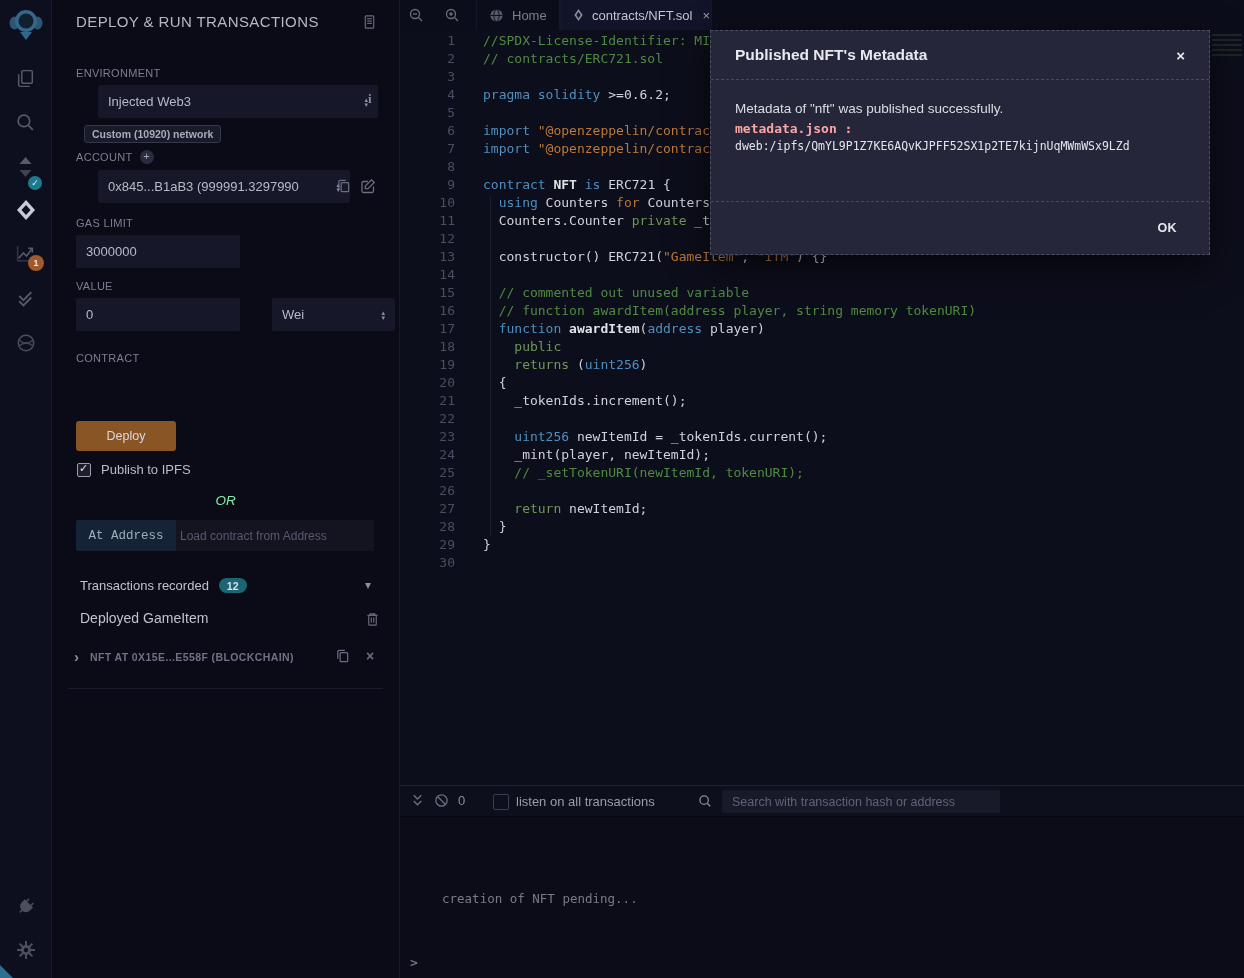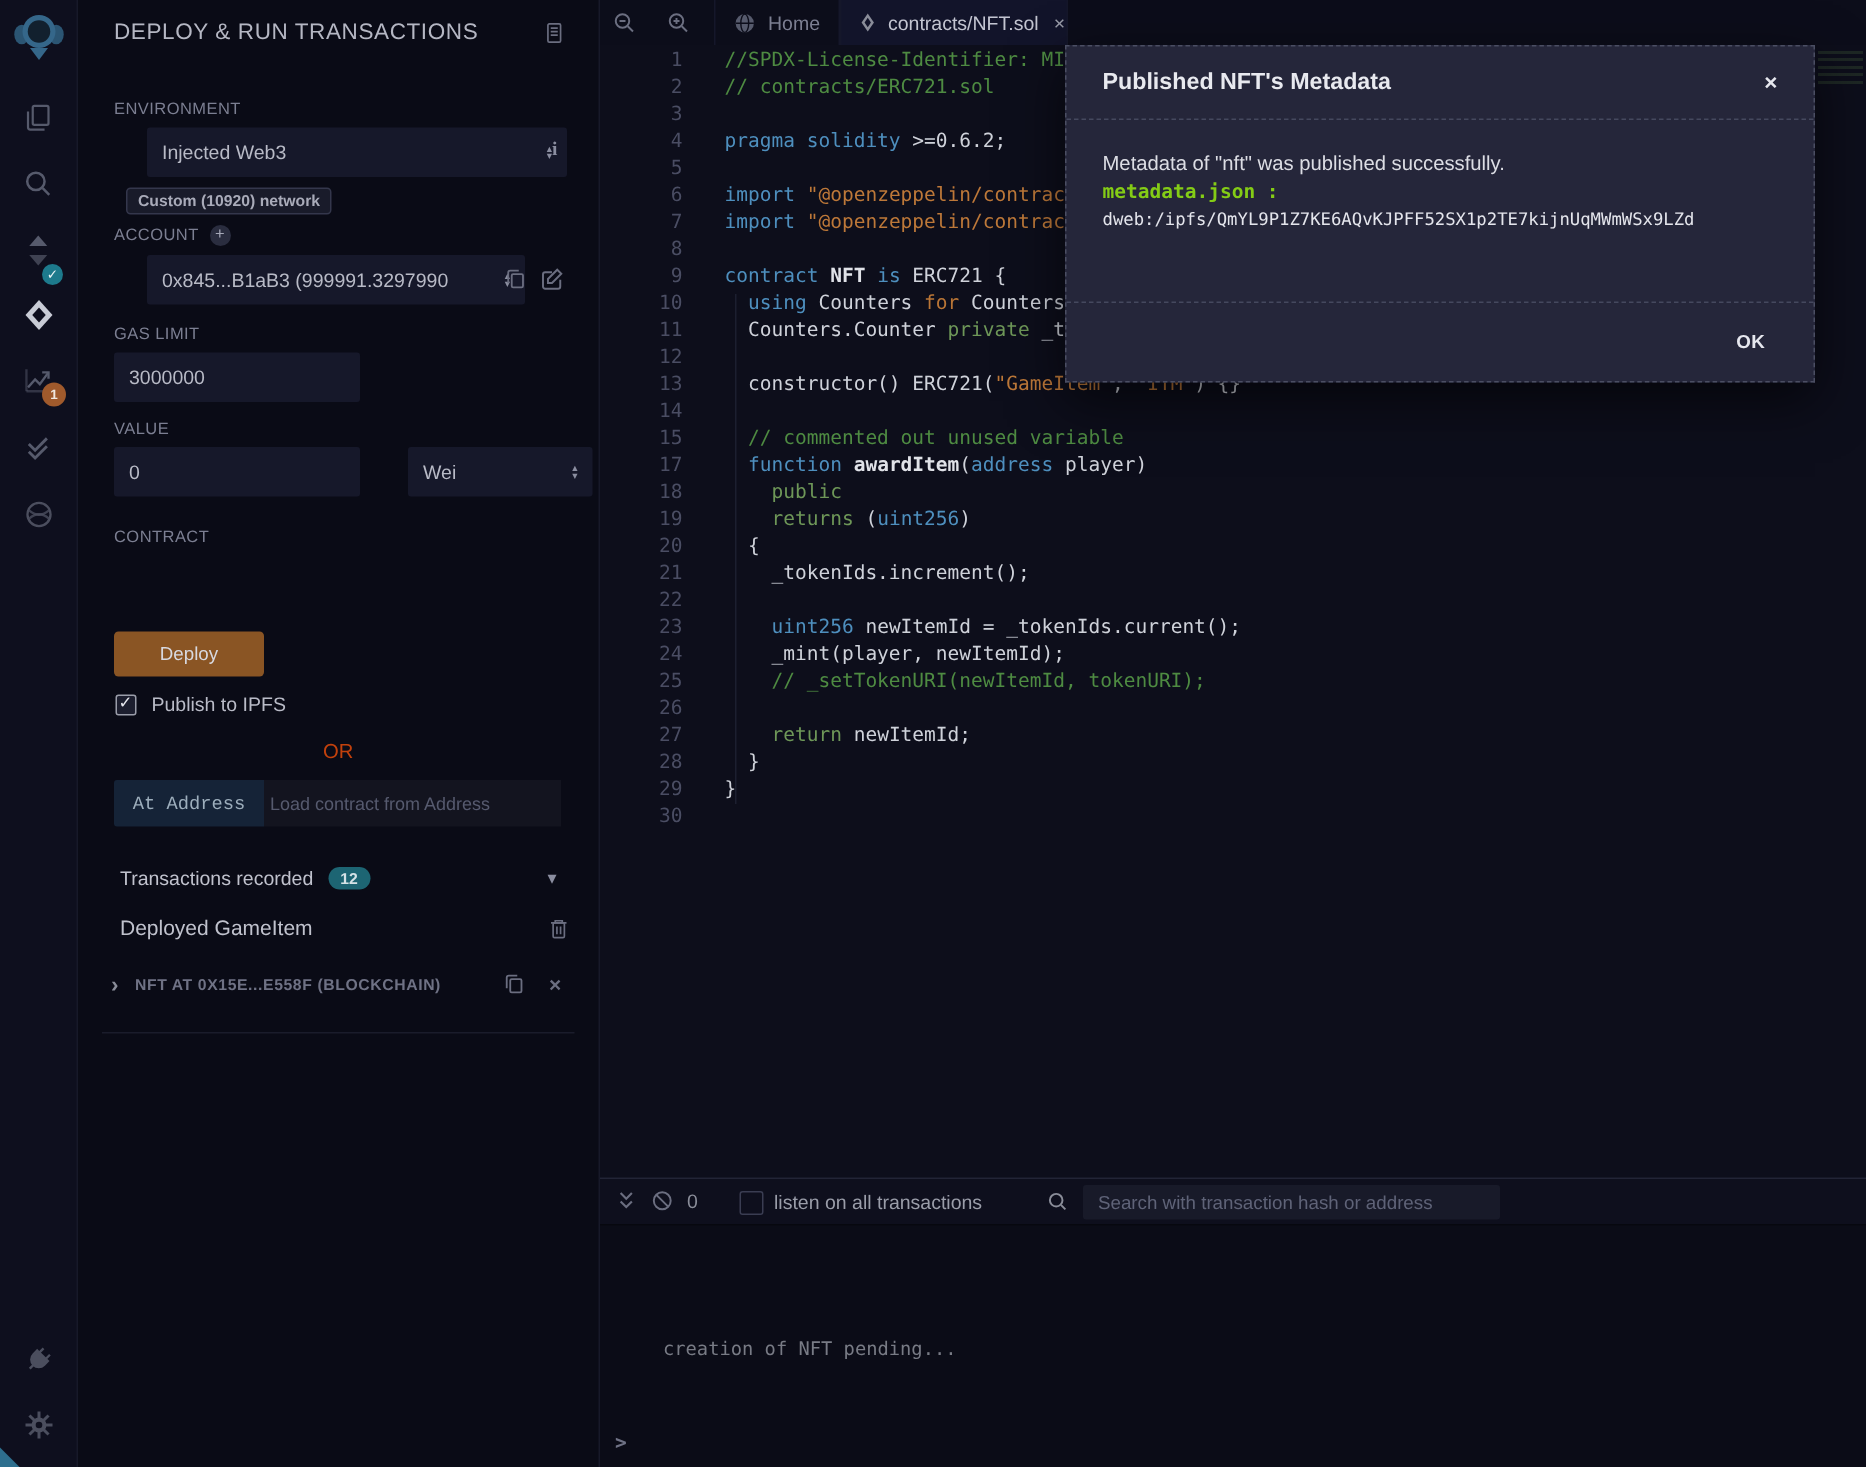--- a/index.html
+++ b/index.html
@@ -23,21 +23,21 @@
   .info-i{position:absolute;left:316px;top:91px;color:#8b8ea0;font-size:13px;font-weight:bold;font-family:"Liberation Serif",serif;cursor:pointer;}
   .netbadge{position:absolute;left:32px;top:125px;font-size:10.5px;font-weight:bold;color:#a9abb9;background:#191b2a;border:1px solid #34374c;border-radius:3px;padding:2px 7px;}
   .acct-row{position:absolute;left:24px;top:150px;display:flex;align-items:center;}
   .plus{display:inline-block;margin-left:7px;width:14px;height:14px;border-radius:50%;background:#2a2d3f;color:#a6a9b8;font-size:11px;line-height:13px;text-align:center;cursor:pointer;}
   .icbtn{position:absolute;cursor:pointer;}
   .btn-deploy{position:absolute;left:24px;top:421px;width:100px;height:30px;background:#8a5524;color:#d8d9e0;font-size:12.5px;border:none;border-radius:3px;cursor:pointer;font-family:"Liberation Sans",sans-serif;}
   .pubrow{position:absolute;left:25px;top:462px;display:flex;align-items:center;cursor:pointer;}
   .cbx{width:14px;height:14px;border:1px solid #9a9da9;background:#1c1e2e;border-radius:2px;position:relative;box-sizing:border-box;}
   .cbx .ck{position:absolute;left:1px;top:-2px;font-size:11px;color:#e8e9ef;}
   .publbl{margin-left:10px;font-size:13px;color:#b9bbc7;}
-  .or{position:absolute;left:0;top:493px;width:100%;text-align:center;font-size:13.5px;color:#c2410c;}
+  .or{position:absolute;left:0;top:493px;width:100%;text-align:center;font-size:13.5px;color:#86efac;font-style:italic;}
   .atrow{position:absolute;left:24px;top:520px;width:298px;height:31px;display:flex;}
   .btn-ataddr{width:100px;flex:none;background:#152337;color:#9daebc;font-size:12.5px;border:none;border-radius:2px 0 0 2px;cursor:pointer;font-family:Liberation Mono, monospace;}
   .ataddr-inp{flex:1;background:#13141f;border:none;outline:none;color:#8a8d99;font-size:12px;padding-left:4px;font-family:"Liberation Sans",sans-serif;}
   .ataddr-inp::placeholder{color:#565a6e;}
   .txrow{position:absolute;left:28px;top:578px;display:flex;align-items:center;}
   .txlbl{font-size:13px;color:#c0c2cd;}
   .txbadge{margin-left:10px;background:#1d6573;color:#d5e2e6;font-size:10.5px;font-weight:bold;padding:1.5px 8px;border-radius:8px;}
   .txchev{position:absolute;right:28px;top:578px;color:#8b8ea0;font-size:12px;cursor:pointer;}
   .deplbl{position:absolute;left:28px;top:610px;font-size:14px;color:#c0c2cd;}
   .nftrow{position:absolute;left:0;top:648px;width:100%;height:20px;}
@@ -79,21 +79,21 @@
   .tlog{position:absolute;left:42px;top:105px;font-family:"DejaVu Sans Mono",monospace;font-size:12.5px;color:#787b85;}
   .tprompt{position:absolute;left:10px;top:169px;font-family:"DejaVu Sans Mono",monospace;font-size:13px;font-weight:bold;color:#6f7285;}
 
   
   .modal{position:absolute;left:710px;top:30px;width:500px;background:#25263a;border:1px dashed #4b4e63;box-shadow:0 12px 34px rgba(0,0,0,.6);box-sizing:border-box;z-index:10;}
   .modal-h{height:48px;display:flex;align-items:center;padding:0 24px;border-bottom:1px dashed #45485e;}
   .mtitle{font-size:15.5px;font-weight:600;color:#e8e9ef;}
   .mclose{margin-left:auto;font-size:15px;font-weight:bold;color:#e6e7ee;cursor:pointer;}
   .modal-b{height:122px;box-sizing:border-box;padding:21px 24px 0;border-bottom:1px dashed #45485e;}
   .mb1{font-size:13.5px;color:#dcdde4;}
-  .mb2{font-family:"DejaVu Sans Mono",monospace;font-weight:bold;font-size:13px;color:#84cc16;margin-top:5px;}
+  .mb2{font-family:"DejaVu Sans Mono",monospace;font-weight:bold;font-size:13px;color:#fca5a5;margin-top:5px;}
   .mb3{font-family:"DejaVu Sans Mono",monospace;font-size:11.5px;color:#e4e5ec;margin-top:3px;cursor:pointer;}
   .modal-f{height:52px;display:flex;align-items:center;justify-content:flex-end;padding:0 26px;}
   .mok{font-size:12.5px;font-weight:bold;letter-spacing:.4px;color:#e6e7ee;background:none;border:none;cursor:pointer;font-family:"Liberation Sans",sans-serif;}
 
   svg{display:block;}
 </style>
 </head>
 <body>
 
 <div class="app">
@@ -341,20 +341,21 @@
           <div class="cl"><span class="ln">6</span><span class="lt"><span class="tok-k">import</span><span class="tok-p"> </span><span class="tok-s">"@openzeppelin/contracts/token/ERC721/ERC721.sol";</span></span></div>
           <div class="cl"><span class="ln">7</span><span class="lt"><span class="tok-k">import</span><span class="tok-p"> </span><span class="tok-s">"@openzeppelin/contracts/utils/Counters.sol";</span></span></div>
           <div class="cl"><span class="ln">8</span><span class="lt"></span></div>
           <div class="cl"><span class="ln">9</span><span class="lt"><span class="tok-k">contract</span><span class="tok-p"> </span><span class="tok-b">NFT</span><span class="tok-p"> </span><span class="tok-k">is</span><span class="tok-p"> ERC721 {</span></span></div>
           <div class="cl"><span class="ln">10</span><span class="lt"><span class="tok-p">  </span><span class="tok-k">using</span><span class="tok-p"> Counters </span><span class="tok-o">for</span><span class="tok-p"> Counters.Counter;</span></span></div>
           <div class="cl"><span class="ln">11</span><span class="lt"><span class="tok-p">  Counters.Counter </span><span class="tok-g">private</span><span class="tok-p"> _tokenIds;</span></span></div>
           <div class="cl"><span class="ln">12</span><span class="lt"></span></div>
           <div class="cl"><span class="ln">13</span><span class="lt"><span class="tok-p">  constructor() ERC721(</span><span class="tok-s">"GameItem"</span><span class="tok-p">, </span><span class="tok-s">"ITM"</span><span class="tok-p">) {}</span></span></div>
           <div class="cl"><span class="ln">14</span><span class="lt"></span></div>
           <div class="cl"><span class="ln">15</span><span class="lt"><span class="tok-c">  // commented out unused variable</span></span></div>
+          <div class="cl"><span class="ln">16</span><span class="lt"><span class="tok-c">  // function awardItem(address player, string memory tokenURI)</span></span></div>
           <div class="cl"><span class="ln">17</span><span class="lt"><span class="tok-p">  </span><span class="tok-k">function</span><span class="tok-p"> </span><span class="tok-b">awardItem</span><span class="tok-p">(</span><span class="tok-k">address</span><span class="tok-p"> player)</span></span></div>
           <div class="cl"><span class="ln">18</span><span class="lt"><span class="tok-p">    </span><span class="tok-g">public</span></span></div>
           <div class="cl"><span class="ln">19</span><span class="lt"><span class="tok-p">    </span><span class="tok-g">returns</span><span class="tok-p"> (</span><span class="tok-k">uint256</span><span class="tok-p">)</span></span></div>
           <div class="cl"><span class="ln">20</span><span class="lt"><span class="tok-p">  {</span></span></div>
           <div class="cl"><span class="ln">21</span><span class="lt"><span class="tok-p">    _tokenIds.increment();</span></span></div>
           <div class="cl"><span class="ln">22</span><span class="lt"></span></div>
           <div class="cl"><span class="ln">23</span><span class="lt"><span class="tok-p">    </span><span class="tok-k">uint256</span><span class="tok-p"> newItemId = _tokenIds.current();</span></span></div>
           <div class="cl"><span class="ln">24</span><span class="lt"><span class="tok-p">    _mint(player, newItemId);</span></span></div>
           <div class="cl"><span class="ln">25</span><span class="lt"><span class="tok-c">    // _setTokenURI(newItemId, tokenURI);</span></span></div>
           <div class="cl"><span class="ln">26</span><span class="lt"></span></div>

